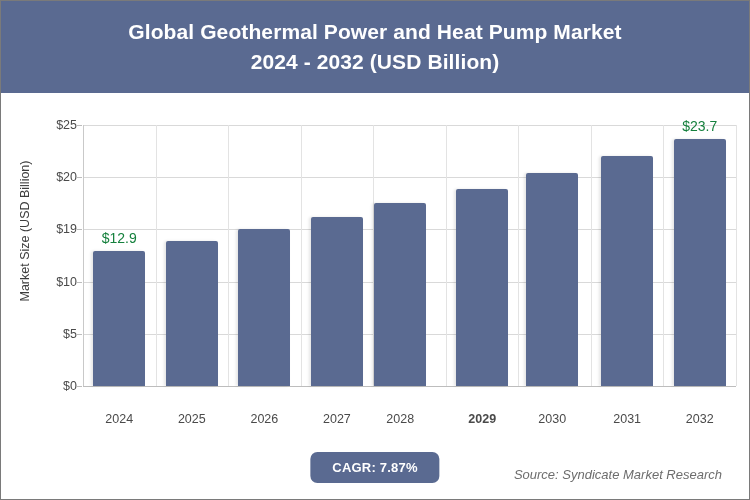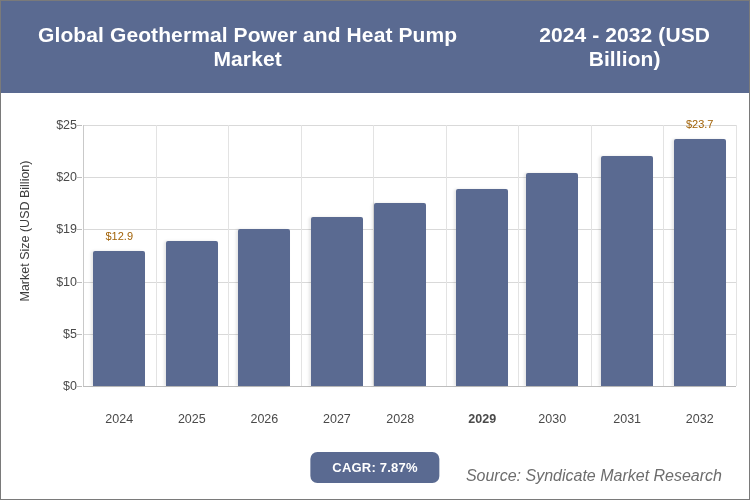--- a/index.html
+++ b/index.html
@@ -23,20 +23,21 @@
   }
   
   #header-band {
     position: absolute;
     left: 0;
     top: 0;
     width: 748px;
     height: 92px;
     background: #5a6a91;
     display: flex;
+    flex-direction: column;
     align-items: center;
     justify-content: center;
     gap: 6px;
   }
   .title-line {
     color: #ffffff;
     font-weight: bold;
     font-size: 21px;
     letter-spacing: 0.1px;
     text-align: center;
@@ -120,22 +121,22 @@
     transform: translateX(-50%);
     width: 52px;
     background: #5a6a91;
     border-radius: 2px 2px 0 0;
     box-shadow: -2px 0 3px rgba(0,0,0,0.10);
   }
   .bar-value {
     position: absolute;
     left: 50%;
     transform: translateX(-50%);
-    font-size: 11px;
-    color: #a16207;
+    font-size: 14px;
+    color: #15803d;
     white-space: nowrap;
   }
   .xtick-label {
     position: absolute;
     top: 100%;
     margin-top: 26px;
     left: 50%;
     transform: translateX(-50%);
     font-size: 12.5px;
     color: #4a4a4a;
@@ -154,21 +155,21 @@
     padding: 8px 22px;
     border-radius: 7px;
     letter-spacing: 0.2px;
     white-space: nowrap;
   }
   
   #source-note {
     position: absolute;
     right: 27px;
     top: 466px;
-    font-size: 16px;
+    font-size: 13px;
     font-style: italic;
     color: #6d6d6d;
     white-space: nowrap;
   }
 </style>
 </head>
 <body>
 
 <div id="page">
 

